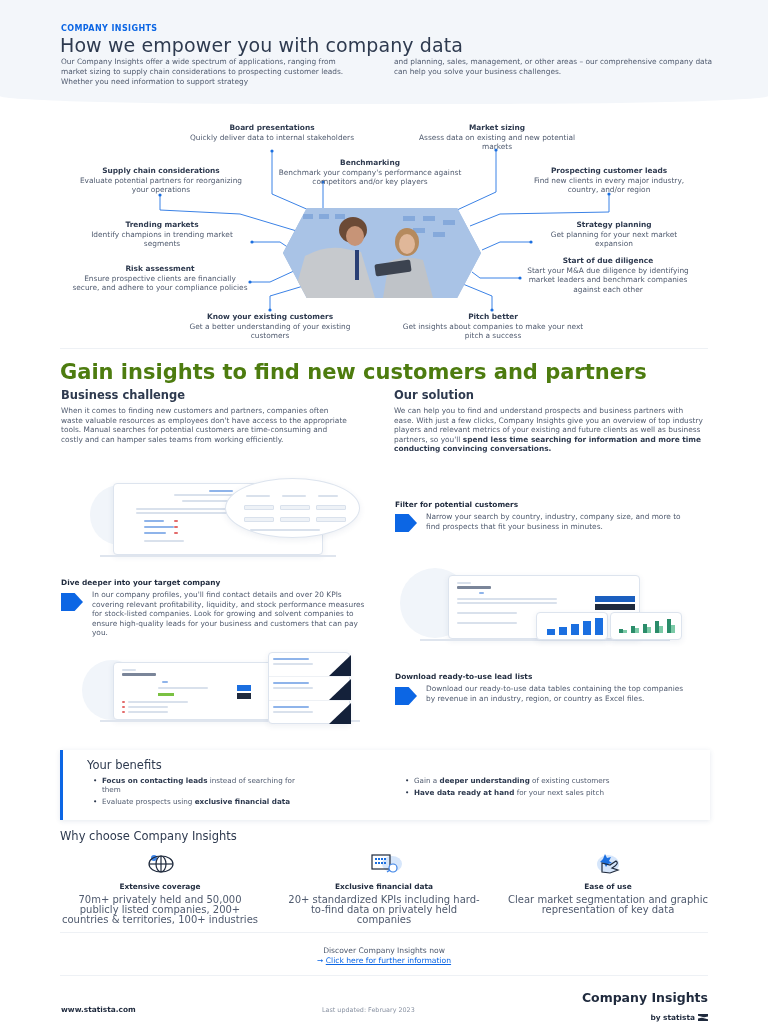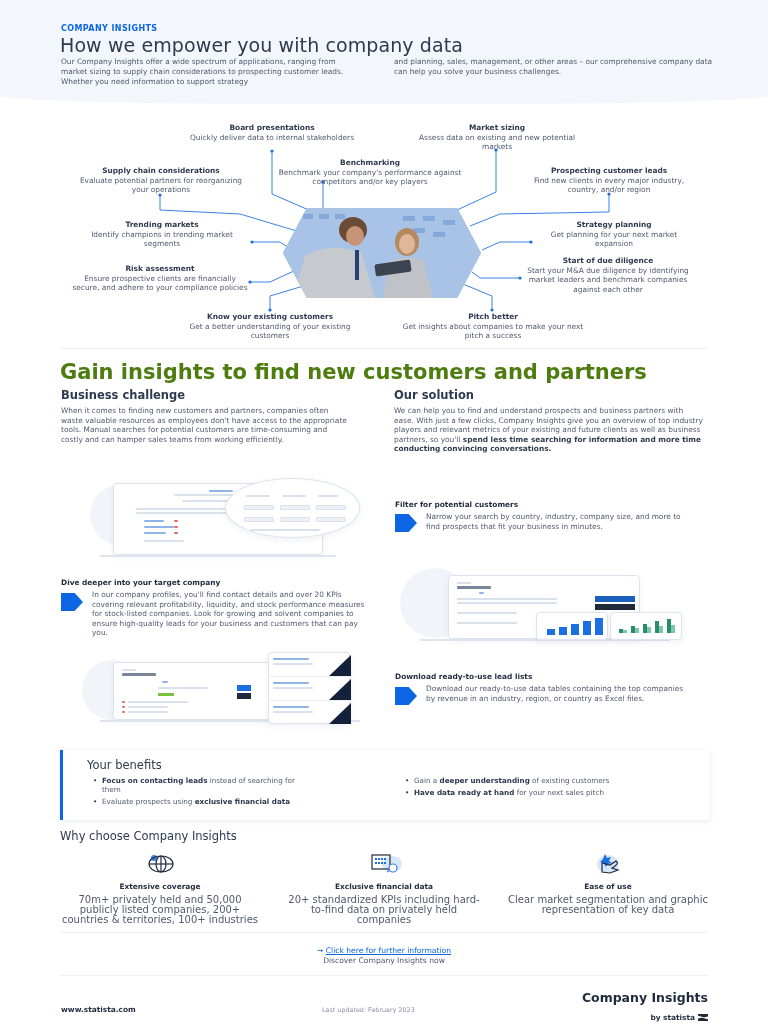--- a/index.html
+++ b/index.html
@@ -343,25 +343,25 @@
     <polygon points="17,2 19,6 23,5 21,9 24,11 20,12 18,15 16,11 12,10 15,7" fill="#1b6fe0"></polygon>
     <path d="M14 20 L14 11 L22 13 L28 9 Q31 11 27 14 L24 16 L30 18 L22 21 Z" fill="none" stroke="#1f2a3d" stroke-width="1.2"></path>
   </svg>
   <span class="t">Ease of use</span>
   <div class="d">Clear market segmentation and graphic representation of key data</div>
 </div>
 
 <div class="rule" style="top:932px;"></div>
 
 <div class="cta">
+  <div>Discover Company Insights now</div>
   <div>
     <span style="color:#0c66e4;">➞</span>
     <a href="#">Click here for further information</a>
   </div>
-  <div>Discover Company Insights now</div>
 </div>
 
 <div class="rule" style="top:975px;"></div>
 
 <div class="footer-url">www.statista.com</div>
 <div class="footer-updated">Last updated: February 2023</div>
 <div class="brand">
   <div class="big"><b>Company</b><span> Insights</span></div>
   <div class="by">
       <span>by statista</span>

